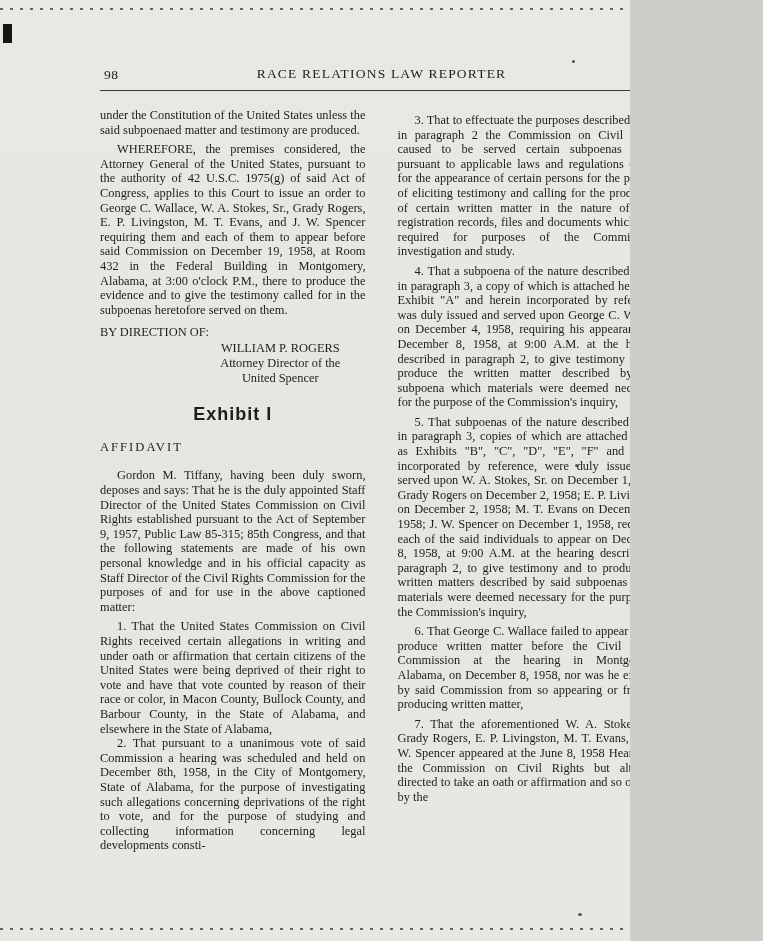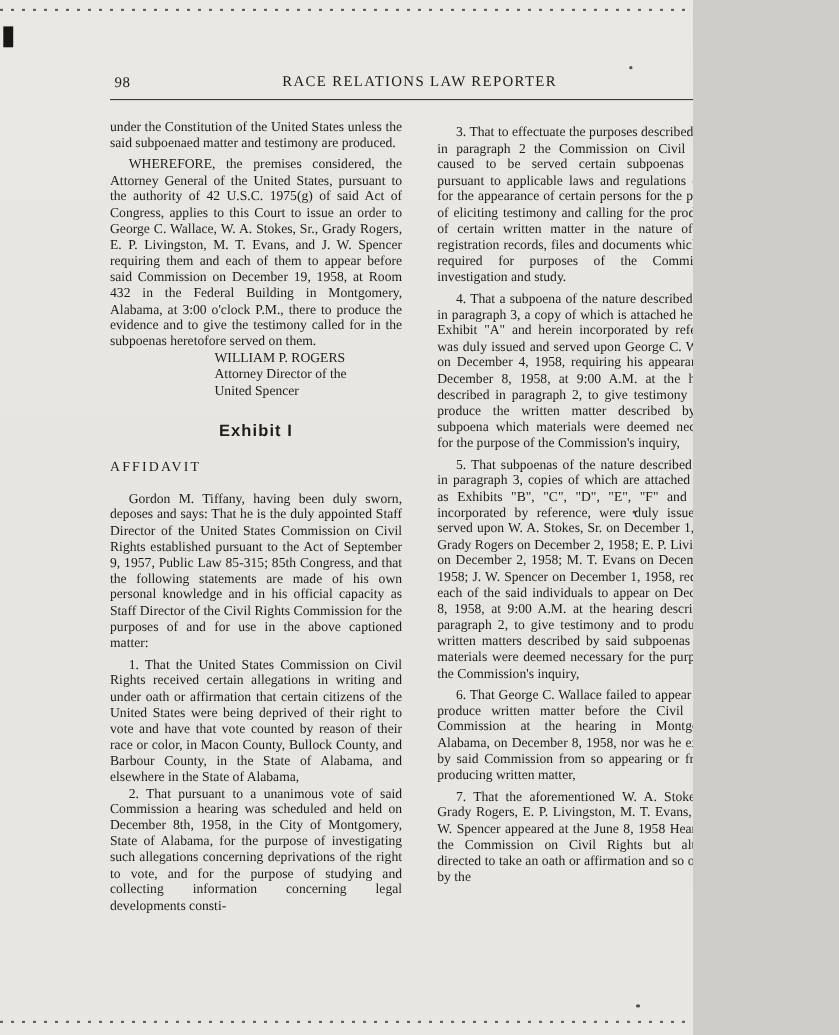--- a/index.html
+++ b/index.html
@@ -74,28 +74,28 @@
     text-align: justify;
     font-size: 12.4px;
     line-height: 14.6px;
   }
   .col p { margin: 0; }
   .indent { text-indent: 17px; }
   .sp-above { margin-top: 5px !important; }
 
   .by-direction { margin-top: 8px !important; }
   .signature { margin-left: 95px; margin-top: 1px; text-align: left; }
-  .signature div { line-height: 14.8px; }
+  .signature div { line-height: 14.8px; text-align: center; }
 
   .exhibit-heading {
     margin-top: 22px !important;
     text-align: center;
     font-family: "Liberation Sans", sans-serif;
     font-weight: bold;
-    font-size: 15px;
+    font-size: 18px;
     letter-spacing: 1px;
     text-indent: 0;
   }
   .affidavit-heading {
     margin-top: 18px !important;
     margin-bottom: 14px !important;
     letter-spacing: 2px;
     font-size: 12.6px;
     text-indent: 0;
   }
@@ -114,20 +114,21 @@
   <div class="header">
     <span class="page-number">98</span>
     <div class="journal-title">RACE RELATIONS LAW REPORTER</div>
   </div>
 
   <div class="columns">
 
     <div class="col">
       <p>under the Constitution of the United States unless the said subpoenaed matter and testimony are produced.</p>
       <p class="indent sp-above">WHEREFORE, the premises considered, the Attorney General of the United States, pursuant to the authority of 42 U.S.C. 1975(g) of said Act of Congress, applies to this Court to issue an order to George C. Wallace, W. A. Stokes, Sr., Grady Rogers, E. P. Livingston, M. T. Evans, and J. W. Spencer requiring them and each of them to appear before said Commission on December 19, 1958, at Room 432 in the Federal Building in Montgomery, Alabama, at 3:00 o'clock P.M., there to produce the evidence and to give the testimony called for in the subpoenas heretofore served on them.</p>
+      <p class="by-direction">BY DIRECTION OF:</p>
       <div class="signature">
         <div>WILLIAM P. ROGERS</div>
         <div>Attorney Director of the</div>
         <div>United Spencer</div>
       </div>
       <p class="exhibit-heading">Exhibit I</p>
       <p class="affidavit-heading">AFFIDAVIT</p>
       <p class="indent">Gordon M. Tiffany, having been duly sworn, deposes and says: That he is the duly appointed Staff Director of the United States Commission on Civil Rights established pursuant to the Act of September 9, 1957, Public Law 85-315; 85th Congress, and that the following statements are made of his own personal knowledge and in his official capacity as Staff Director of the Civil Rights Commission for the purposes of and for use in the above captioned matter:</p>
       <p class="indent sp-above">1. That the United States Commission on Civil Rights received certain allegations in writing and under oath or affirmation that certain citizens of the United States were being deprived of their right to vote and have that vote counted by reason of their race or color, in Macon County, Bullock County, and Barbour County, in the State of Alabama, and elsewhere in the State of Alabama,</p>
       <p class="indent">2. That pursuant to a unanimous vote of said Commission a hearing was scheduled and held on December 8th, 1958, in the City of Montgomery, State of Alabama, for the purpose of investigating such allegations concerning deprivations of the right to vote, and for the purpose of studying and collecting information concerning legal developments consti-</p>

